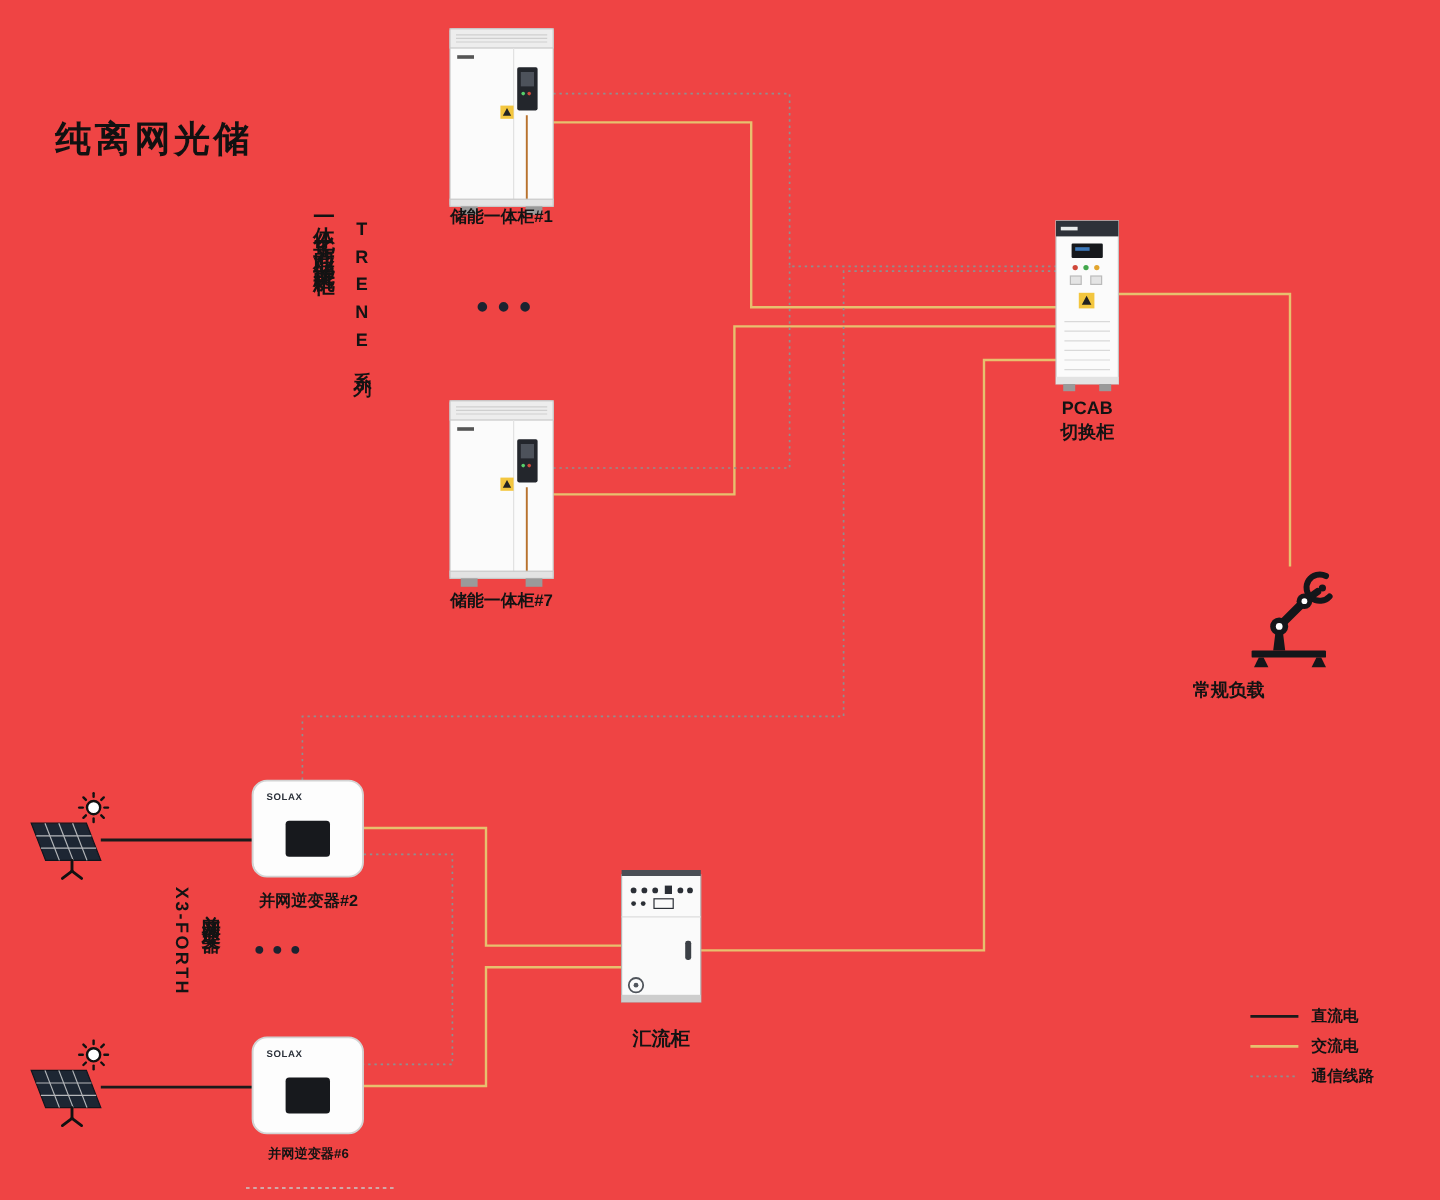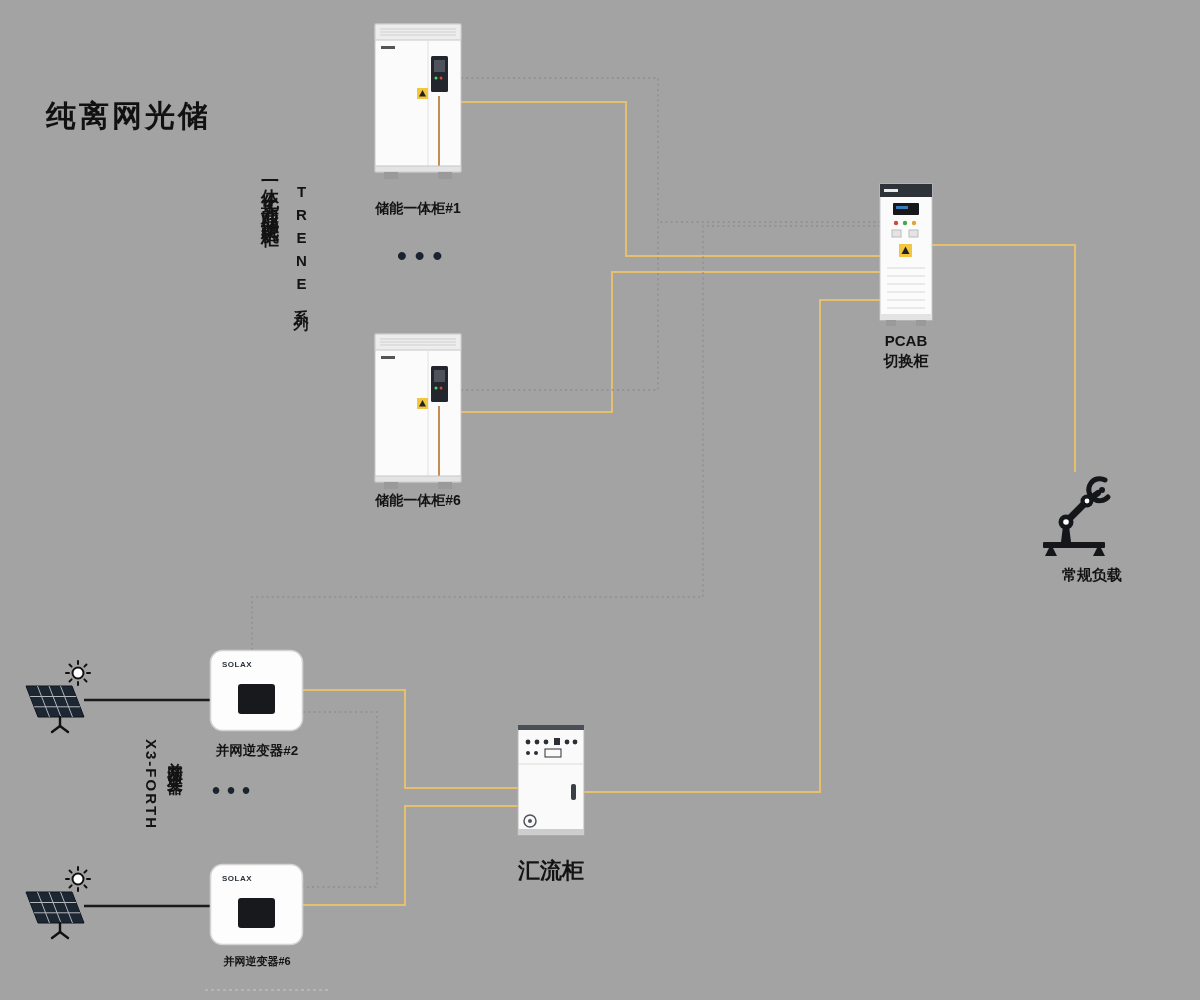--- a/index.html
+++ b/index.html
@@ -1,18 +1,18 @@
 <!DOCTYPE html>
 <html><head>
 <meta charset="utf-8">
 <style>
   * { box-sizing: border-box; margin: 0; padding: 0; }
   html,body { background:#fff; }
   body { font-family:"Liberation Sans","DejaVu Sans",sans-serif; color:#131313; }
-  .canvas { position:relative; width:1200px; height:1000px; background:#a3a3a3; overflow:hidden; }
+  .canvas { position:relative; width:1200px; height:1000px; background:#ef4444; overflow:hidden; }
 
   .wires { position:absolute; left:0; top:0; pointer-events:none; }
   .wires path { fill:none; }
   .wires .ac   { stroke-width:2; }
   .wires .dc   { stroke-width:2.3; }
   .wires .comm { stroke-width:1.4; stroke-dasharray:2 3.2; }
   .wires .artifact { stroke:#c7c7c7; stroke-width:1.2; stroke-dasharray:3 3; }
 
   .title { position:absolute; left:46px; top:96px; font-size:30px; font-weight:600; letter-spacing:3px; color:#111; }
 
@@ -28,27 +28,27 @@
   .cabinet6 { left:368px; top:332px; }
   .pcab-dev { left:878px; top:182px; }
   .robot    { left:1035px; top:470px; }
   .pv1      { left:22px;  top:660px; }
   .pv2      { left:22px;  top:866px; }
   .inv1     { left:208px; top:648px; }
   .inv6     { left:208px; top:862px; }
   .combiner-dev { left:515px; top:722px; }
 
   .dev-label { position:absolute; font-weight:700; color:#131313; text-align:center; }
-  .cab1-label { left:348px; top:200px; width:140px; font-size:14px; }
+  .cab1-label { left:348px; top:172px; width:140px; font-size:14px; }
   .cab6-label { left:348px; top:492px; width:140px; font-size:14px; }
   .pcab-label { left:856px; top:331px; width:100px; font-size:15px; line-height:1.3;text-align:center; }
-  .load-label { left:1030px; top:566px; width:92px; font-size:15px;text-align:right; }
+  .load-label { left:978px; top:566px; width:92px; font-size:15px; }
   .inv1-label { left:196px; top:742px; width:122px; font-size:13.5px; }
   .inv6-label { left:196px; top:954px; width:122px; font-size:11px; }
-  .combiner-label { left:515px; top:856px; width:72px; font-size:22px; }
+  .combiner-label { left:515px; top:856px; width:72px; font-size:16px; }
 
   .ellipsis { position:absolute; font-weight:700; color:#1c2330; }
   .storage-dots { left:397px; top:240px; font-size:28px; letter-spacing:8px; }
   .pv-dots      { left:212px; top:778px; font-size:23px; letter-spacing:7px; }
 
   .legend { position:absolute; left:1040px; top:834px; }
   .legend-row { display:flex; align-items:center; gap:9px; height:25px; }
   .legend-label { font-size:13px; font-weight:700; color:#131313; }
   .swatch { display:block; }
 </style>
@@ -124,21 +124,21 @@
       <circle cx="68" cy="56" r="1.5" fill="#57d06b"></circle>
       <circle cx="73" cy="56" r="1.5" fill="#d04b3e"></circle>
       <rect x="49" y="66" width="11" height="11" fill="#f3c63f"></rect>
       <path d="M54.5,68 L58,74.5 H51 Z" fill="#222"></path>
       <line x1="71" y1="74" x2="71" y2="146" stroke="#b8722d" stroke-width="1.6"></line>
       <rect x="7" y="144" width="86" height="6" fill="#e3e3e3" stroke="#c8c8c8"></rect>
       <rect x="16" y="150" width="14" height="7" fill="#9a9a9a"></rect>
       <rect x="70" y="150" width="14" height="7" fill="#9a9a9a"></rect>
     </svg>
   </div>
-  <div class="dev-label cab6-label">储能一体柜#6</div>
+  <div class="dev-label cab6-label">储能一体柜#7</div>
 
   <div class="device pcab-dev">
     <svg viewBox="0 0 56 145" width="56" height="145">
       <rect x="2" y="2" width="52" height="136" fill="#fbfbfb" stroke="#c6c6c6"></rect>
       <rect x="2" y="2" width="52" height="13" fill="#2e3239"></rect>
       <rect x="6" y="7" width="14" height="3" fill="#ffffff" opacity="0.9"></rect>
       <rect x="15" y="21" width="26" height="12" rx="1" fill="#16181c"></rect>
       <rect x="18" y="24" width="12" height="3" fill="#4da3ff" opacity="0.7"></rect>
       <circle cx="18" cy="41" r="2.2" fill="#d0483a"></circle>
       <circle cx="27" cy="41" r="2.2" fill="#43a84d"></circle>
@@ -278,14 +278,34 @@
       <rect x="30" y="27" width="16" height="8" fill="none" stroke="#2b2f36"></rect>
       <line x1="3" y1="42" x2="69" y2="42" stroke="#dcdcdc"></line>
       <rect x="56" y="62" width="5" height="16" rx="2" fill="#3c4046"></rect>
       <circle cx="15" cy="99" r="6" fill="none" stroke="#50555c" stroke-width="1.5"></circle>
       <circle cx="15" cy="99" r="2" fill="#50555c"></circle>
       <rect x="3" y="107" width="66" height="6" fill="#cdcdcd"></rect>
     </svg>
   </div>
   <div class="dev-label combiner-label">汇流柜</div>
 
+  <div class="legend">
+    <div class="legend-row">
+      <svg class="swatch" width="44" height="10">
+        <line x1="2" y1="5" x2="42" y2="5" stroke-width="2.4" stroke="#1a1a1a"></line>
+      </svg>
+      <span class="legend-label">直流电</span>
+    </div>
+    <div class="legend-row">
+      <svg class="swatch" width="44" height="10">
+        <line x1="2" y1="5" x2="42" y2="5" stroke-width="2.4" stroke="#e7c06e"></line>
+      </svg>
+      <span class="legend-label">交流电</span>
+    </div>
+    <div class="legend-row">
+      <svg class="swatch" width="44" height="10">
+        <line x1="2" y1="5" x2="42" y2="5" stroke-width="1.5" stroke-dasharray="2 3" stroke="#8f8f8f"></line>
+      </svg>
+      <span class="legend-label">通信线路</span>
+    </div>
+  </div>
 
 </div>
 
 </body></html>

